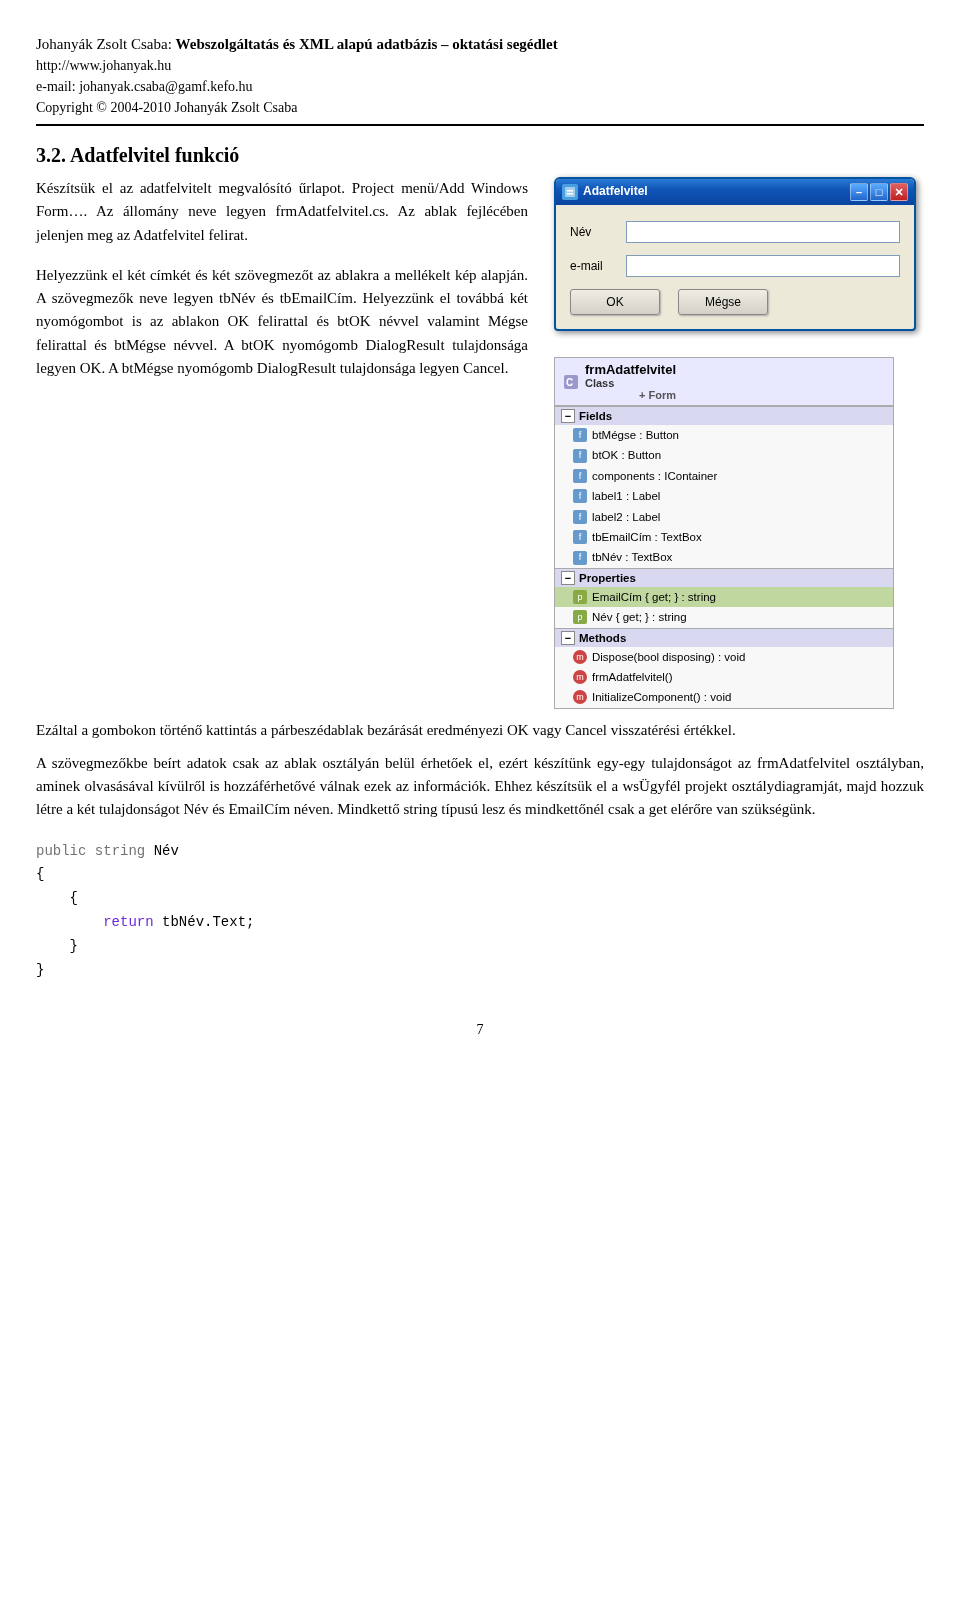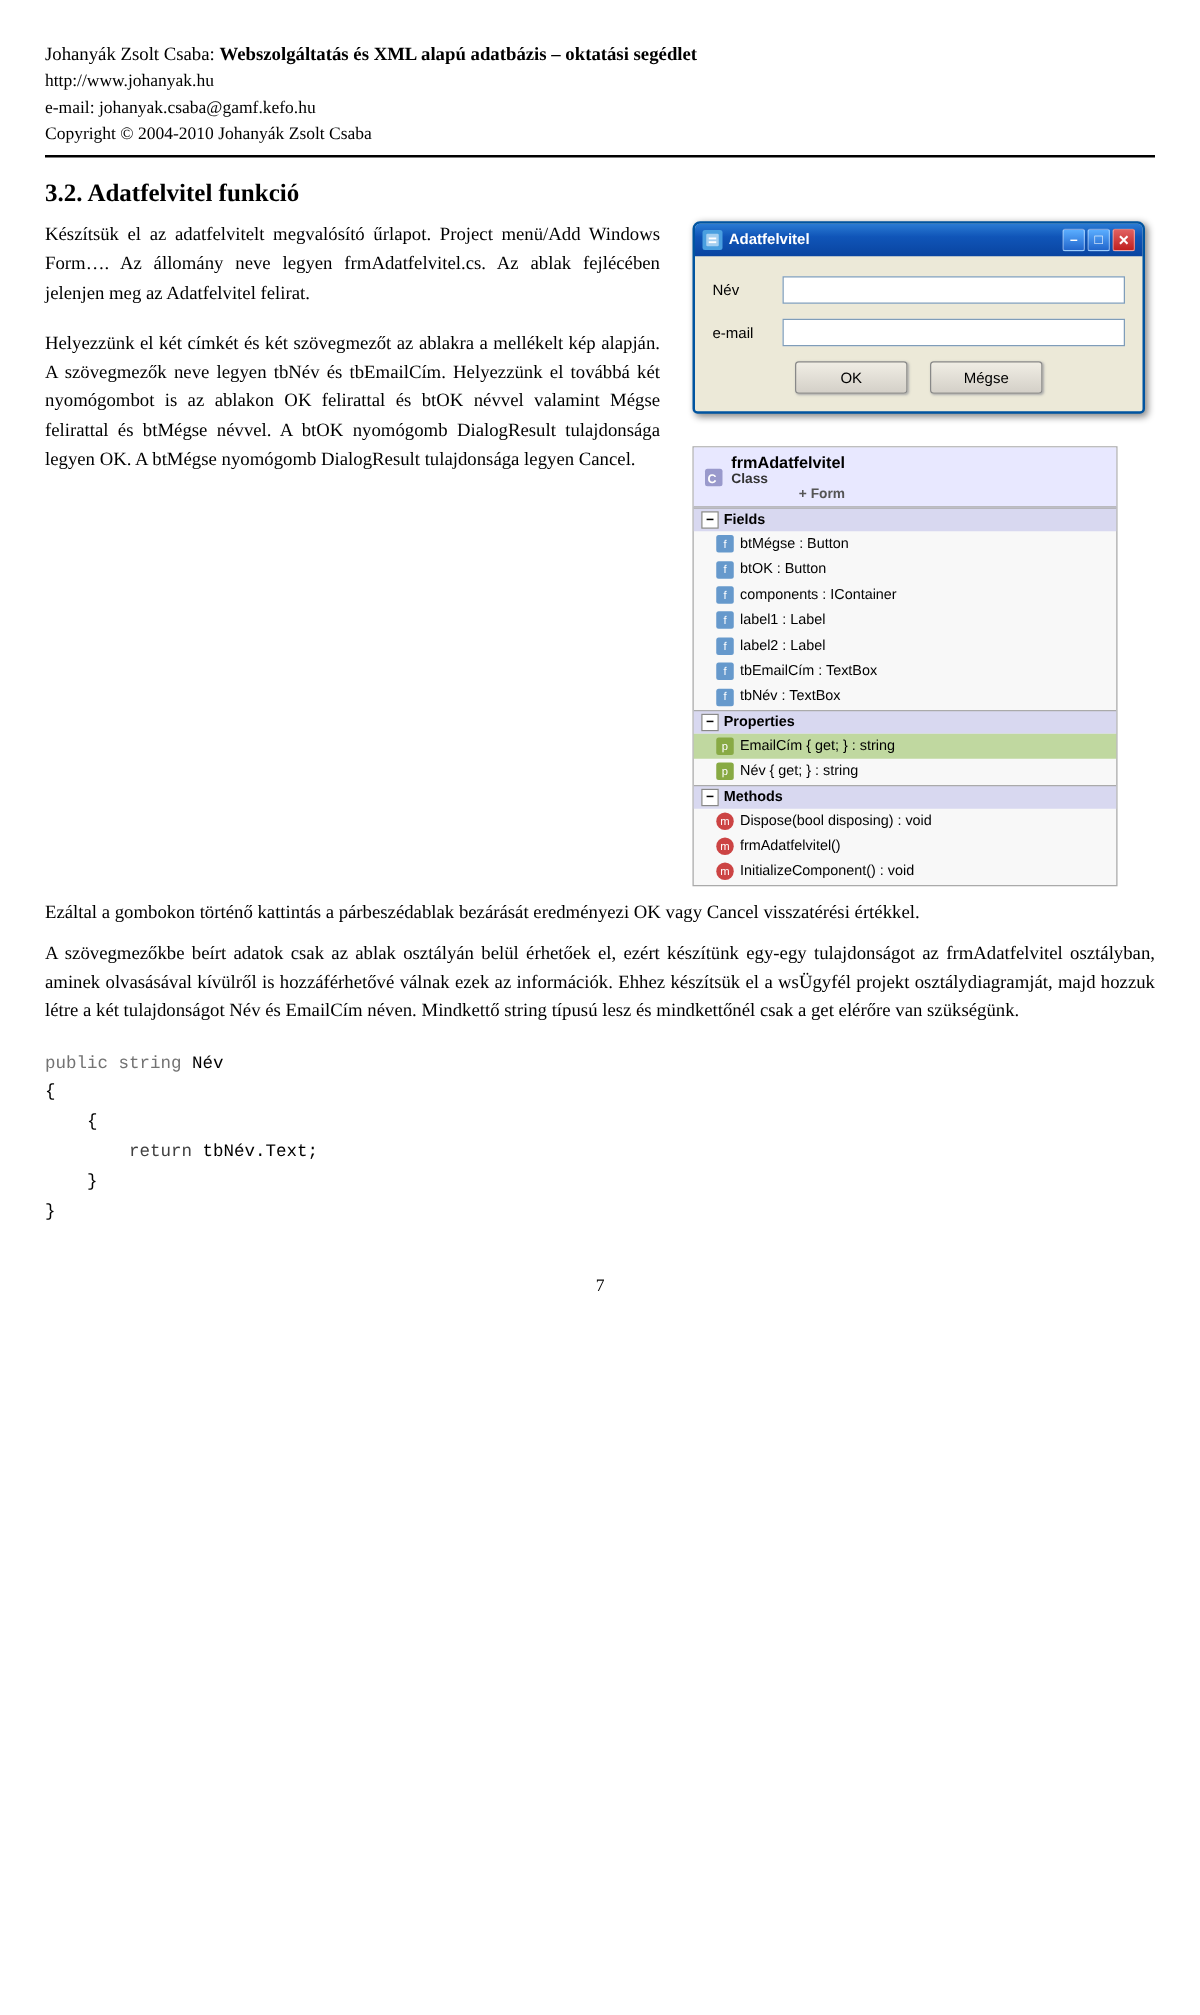--- a/index.html
+++ b/index.html
@@ -121,21 +121,21 @@
     }
     .xp-input {
       flex: 1;
       height: 22px;
       border: 1px solid #7f9db9;
       background: #fff;
       font-size: 12px;
     }
     .xp-buttons {
       display: flex;
-      justify-content: center;
+      justify-content: flex-start;
       gap: 18px;
       margin-top: 10px;
     }
     .xp-ok-btn, .xp-cancel-btn {
       width: 90px;
       height: 26px;
       background: linear-gradient(to bottom, #f0ede4, #d4d0c8);
       border: 1px solid #888;
       border-radius: 3px;
       font-family: 'Tahoma', Arial, sans-serif;
@@ -214,21 +214,21 @@
     
     .code-block {
       font-family: 'Courier New', Courier, monospace;
       font-size: 14px;
       background: #fff;
       margin-top: 18px;
       line-height: 1.7;
     }
     .code-kw { color: #737373; }
     .code-fn { color: #000; }
-    .code-ret { color: #404040; }
+    .code-ret { color: #6d28d9; }
     .bottom-section {
       margin-top: 10px;
     }
     .full-text {
       font-size: 15px;
       line-height: 1.55;
       text-align: justify;
       margin-bottom: 10px;
     }
     .page-number {

